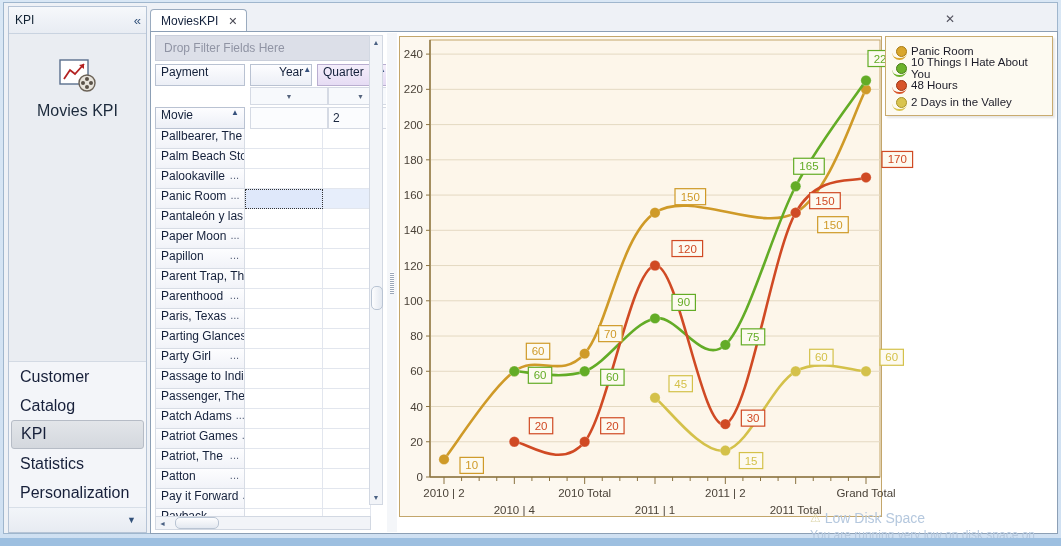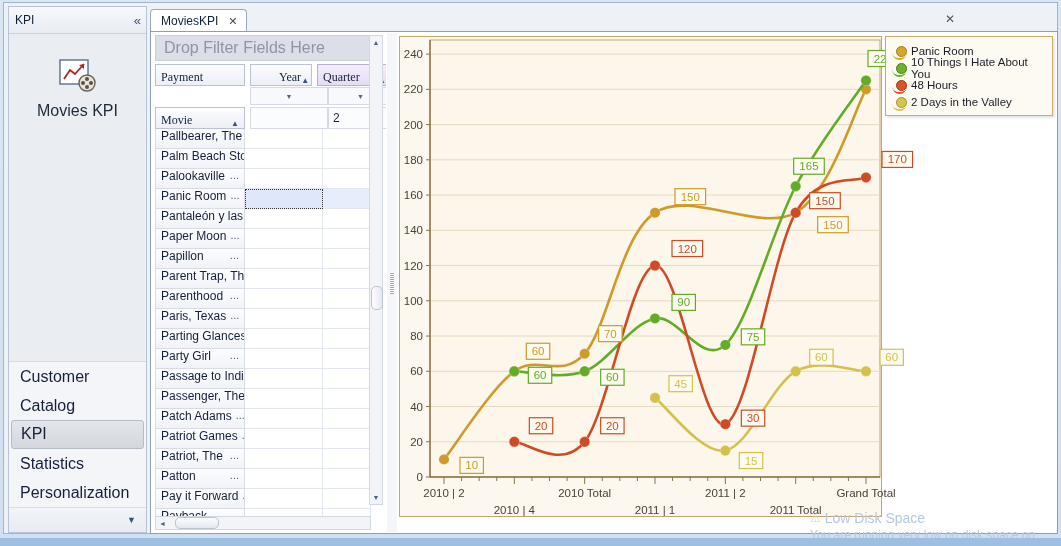--- a/index.html
+++ b/index.html
@@ -72,21 +72,21 @@
     background:#ffffff;border:1px solid #8c9fb5;box-sizing:border-box;
   }
   
   #pivot{
     position:absolute;left:1px;top:1px;width:234px;height:499px;
     background:#fff;overflow:hidden;
   }
   #filter-zone{
     position:absolute;left:3px;top:2px;width:216px;height:26px;
     background:#dcdfe8;border:1px solid #cacfdb;box-sizing:border-box;
-    display:flex;align-items:center;padding-left:8px;color:#9094a4;font-size:16px;
+    display:flex;align-items:center;padding-left:8px;color:#9094a4;font-size:12px;
   }
   #pivot-vscroll{
     position:absolute;right:3px;top:2px;width:14px;height:470px;
     background:#f2f4f8;border:1px solid #d2d8e2;box-sizing:border-box;
   }
   #pivot-vscroll .arrow{height:13px;display:flex;align-items:center;justify-content:center;font-size:7px;color:#4a6183;}
   #pivot-vscroll .arrow.bot{position:absolute;bottom:0;width:12px;}
   #pivot-vscroll .thumb{
     position:absolute;left:1px;top:250px;width:10px;height:22px;
     background:linear-gradient(90deg,#fdfdfe,#e3e8f0);border:1px solid #b9c4d3;border-radius:5px;
@@ -97,22 +97,22 @@
     display:flex;align-items:center;
   }
   #pivot-hscroll .arrow{width:13px;text-align:center;font-size:7px;color:#4a6183;}
   #pivot-hscroll .thumb{
     width:42px;height:10px;margin-left:6px;
     background:linear-gradient(#fdfdfe,#e3e8f0);border:1px solid #b9c4d3;border-radius:5px;
   }
   
   .cellbox{
     border:1px solid #b9c2d2;background:linear-gradient(#fdfdff,#eceff6);
-    box-sizing:border-box;display:flex;align-items:flex-end;
-    font-size:12px;color:#13203a;padding:0 5px;font-family:Liberation Serif, serif;
+    box-sizing:border-box;display:flex;align-items:flex-start;
+    font-size:12px;color:#13203a;padding:0 5px;
   }
   #hdr-payment{position:absolute;left:3px;top:31px;width:90px;height:22px;}
   #hdr-year{position:absolute;left:98px;top:31px;width:62px;height:22px;justify-content:space-between;padding-left:28px;}
   #hdr-quarter{position:absolute;left:165px;top:31px;width:75px;height:22px;justify-content:space-between;
       background:linear-gradient(#f4eefb,#e6dcf4);border-color:#b9aed0;}
   .sortglyph{font-size:8px;color:#37527d;}
   #filt-row{position:absolute;left:98px;top:54px;width:143px;height:18px;}
   .filtcell{
     position:absolute;top:0;height:18px;border:1px solid #d5dae4;
     background:#f7f9fc;box-sizing:border-box;display:flex;align-items:center;justify-content:center;

